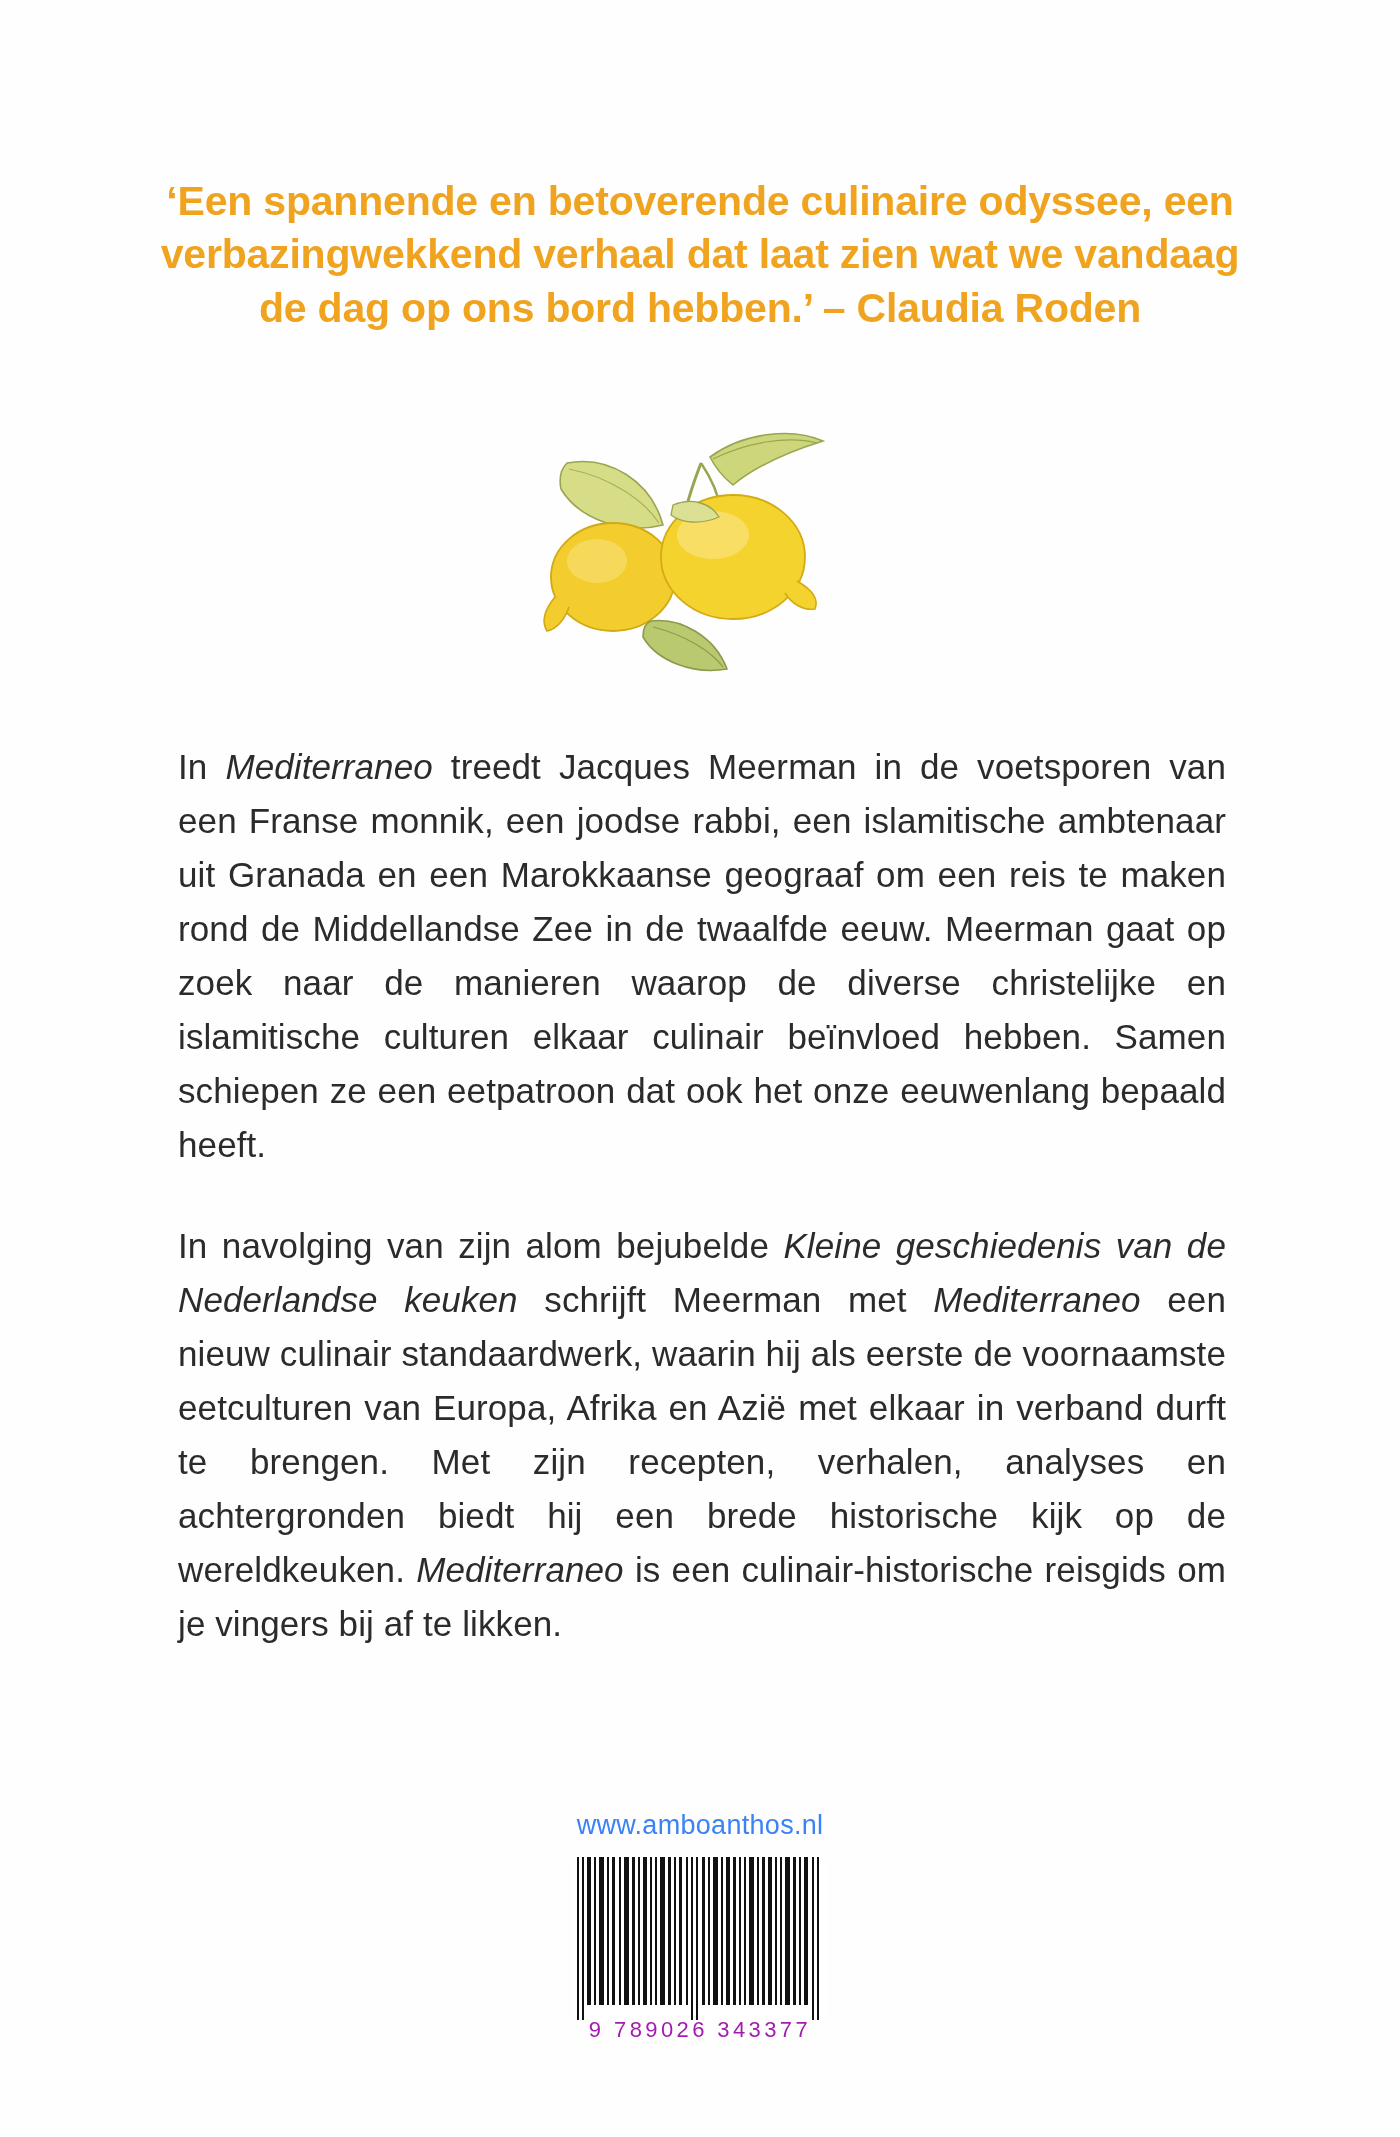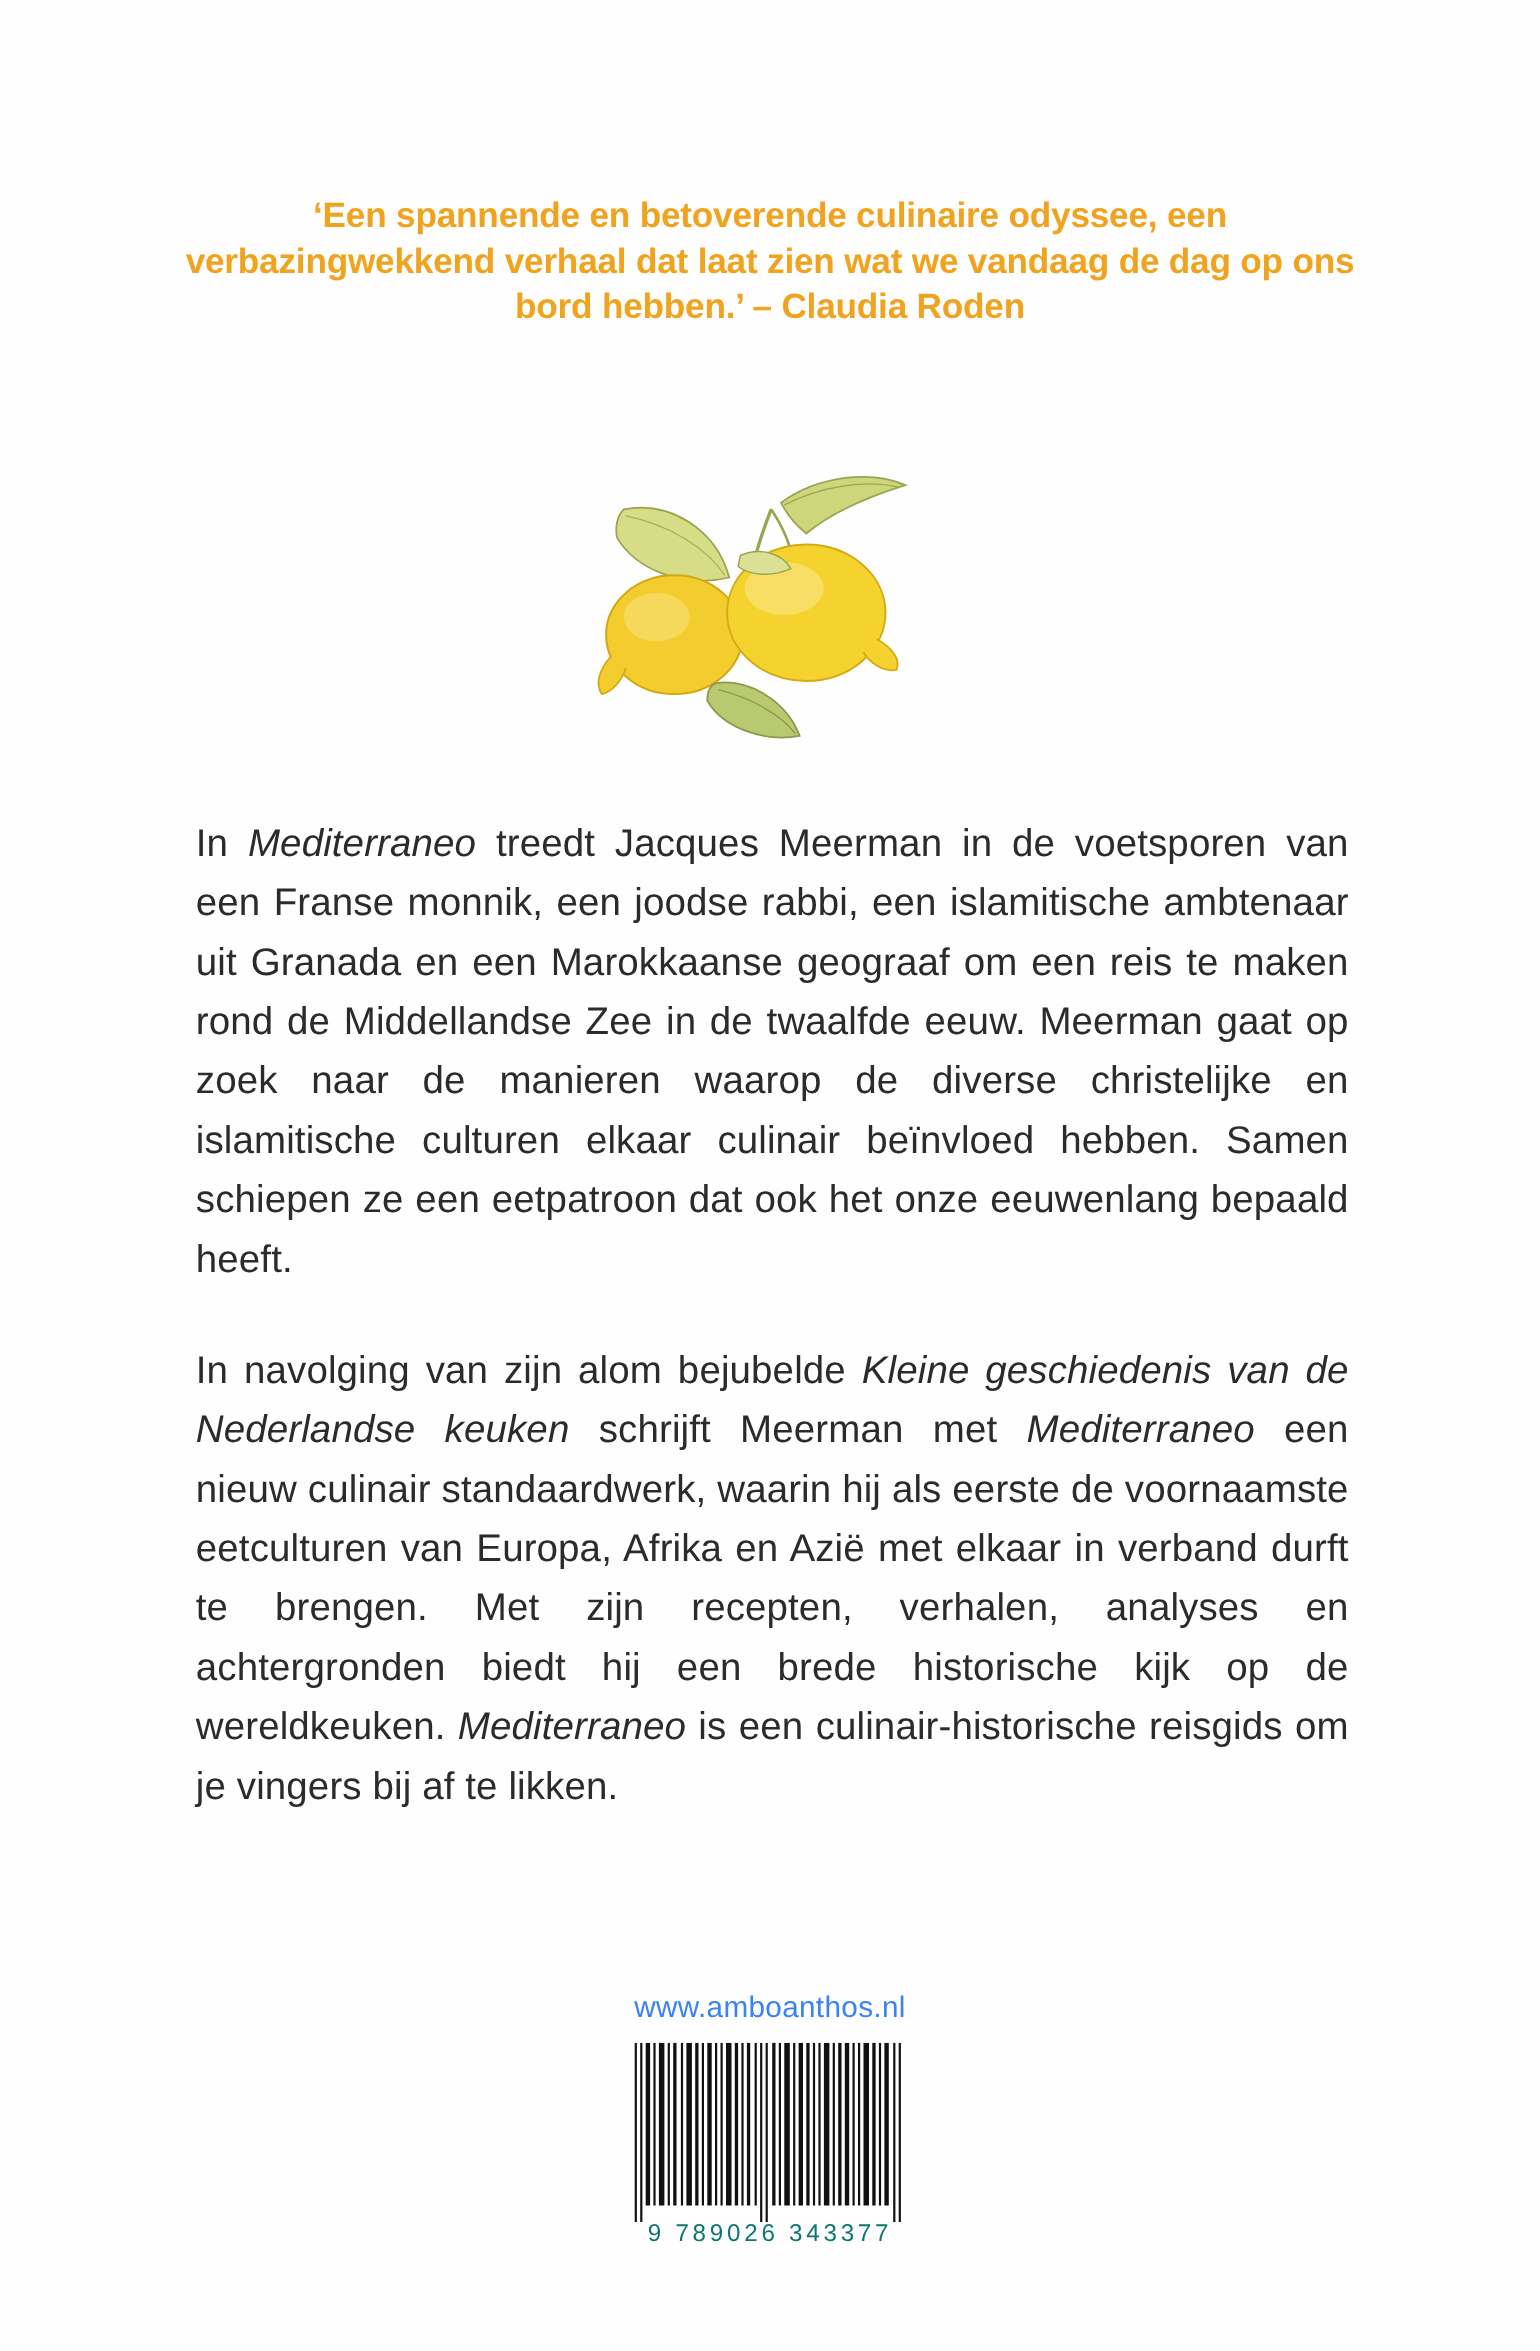--- a/index.html
+++ b/index.html
@@ -30,21 +30,21 @@
     background: #fefefe;
   }
 
   .quote {
     position: absolute;
     left: 150px;
     top: 175px;
     width: 1100px;
     text-align: center;
     color: #f0a31e;
-    font-size: 32px;
+    font-size: 41px;
     line-height: 1.30;
     font-weight: 600;
     letter-spacing: -0.2px;
   }
 
   .lemon-art {
     position: absolute;
     left: 505px;
     top: 385px;
     width: 390px;
@@ -101,21 +101,21 @@
   }
   .barcode-number {
     position: absolute;
     left: 0;
     top: 160px;
     width: 254px;
     text-align: center;
     font-family: "Liberation Sans", sans-serif;
     font-size: 22px;
     letter-spacing: 3.4px;
-    color: #0f766e;
+    color: #a21caf;
   }
 </style>
 </head>
 <body>
 
 <div class="page">
   <div class="cover">
 
     <div class="quote">‘Een spannende en betoverende culinaire odyssee, een verbazingwekkend verhaal dat laat zien wat we vandaag de dag op ons bord hebben.’ – Claudia Roden</div>
 

